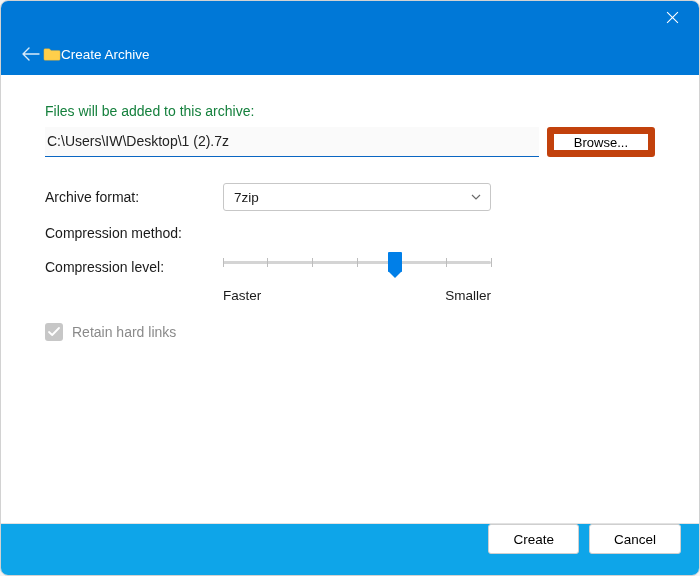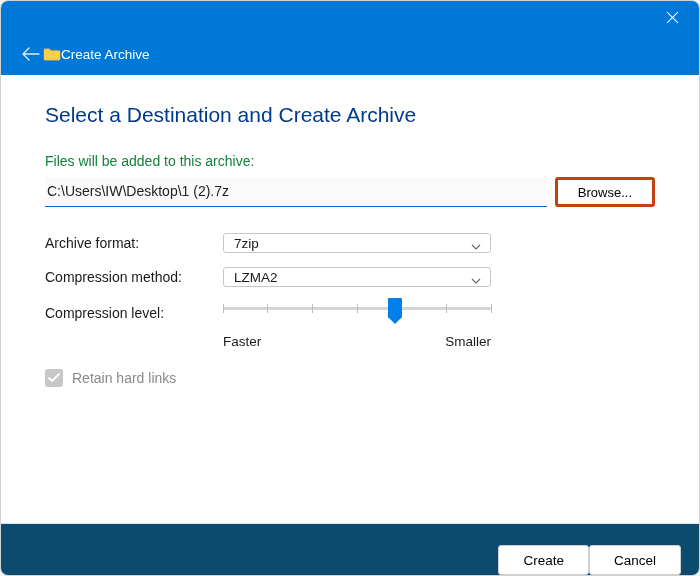--- a/index.html
+++ b/index.html
@@ -16,46 +16,46 @@
   .folder-ico { width: 18px; height: 15px; }
   .titlebar-text { font-size: 13.5px; font-weight: 400; }
 
   
   .content { flex: 1; padding: 28px 44px 10px 44px; color: #1a1a1a; }
   .page-title { color: #003a8c; font-size: 21px; font-weight: 400; margin-bottom: 26px; }
   .label-line { font-size: 14px; margin-bottom: 8px; color: #15803d; }
 
   .path-row { display: flex; align-items: flex-start; gap: 8px; margin-bottom: 26px; }
   .path-input { flex: 1; height: 30px; border: none; border-bottom: 1.5px solid #0a66c2; font-size: 14px; padding: 0 2px 2px 2px; background: #fafafa; outline: none; color: #222; }
-  .browse-btn { height: 30px; padding: 0 20px; background: #fff; border: 3px solid #c2410c; font-size: 13px; border-radius: 3px; cursor: pointer; }
+  .browse-btn { height: 30px; padding: 0 20px; background: #fff; border: 7px solid #c2410c; font-size: 13px; border-radius: 3px; cursor: pointer; }
 
   .opt-row { display: flex; align-items: center; margin-bottom: 14px; }
   .opt-label { width: 178px; font-size: 14px; color: #1a1a1a; }
-  .select { flex: 1; max-width: 268px; height: 20px; border: 1px solid #c7c7c7; border-radius: 3px; font-size: 13.5px; padding: 0 28px 0 10px; background: #fff; display: flex; align-items: center; position: relative; cursor: pointer; }
+  .select { flex: 1; max-width: 268px; height: 28px; border: 1px solid #c7c7c7; border-radius: 3px; font-size: 13.5px; padding: 0 28px 0 10px; background: #fff; display: flex; align-items: center; position: relative; cursor: pointer; }
   .select .chev { position: absolute; right: 8px; top: 7px; }
 
   .slider-row { display: flex; align-items: flex-start; margin-top: 2px; margin-bottom: 20px; }
   .slider-area { flex: 1; max-width: 268px; }
   .slider-track-wrap { width: 100%; position: relative; padding: 6px 0 16px 0; }
   .slider-track { width: 100%; height: 3px; background: #d4d4d4; position: relative; border-radius: 2px; }
   .slider-ticks { position: absolute; left: 0; right: 0; top: 0; height: 3px; }
   .tick { position: absolute; width: 1px; height: 9px; background: #bdbdbd; top: -3px; }
   .slider-thumb { width: 14px; height: 20px; background: #007fe8; position: absolute; top: -9px; left: 64%; transform: translateX(-50%); border-radius: 1px; cursor: pointer; }
   .slider-thumb::after { content: ""; position: absolute; bottom: -6px; left: 0; width: 0; height: 0; border-left: 7px solid transparent; border-right: 7px solid transparent; border-top: 7px solid #007fe8; }
   .slider-labels { display: flex; justify-content: space-between; font-size: 13.5px; color: #1a1a1a; margin-top: 8px; }
 
   .chk-row { display: flex; align-items: center; gap: 9px; font-size: 14px; margin-bottom: 10px; cursor: pointer; }
   .chk { width: 18px; height: 18px; border-radius: 3px; display: flex; align-items: center; justify-content: center; }
   .chk.checked { background: #0067c0; }
   .chk.disabled { background: #c7c7c7; }
   .chk svg { width: 12px; height: 10px; }
   .chk-row.disabled { color: #8a8a8a; cursor: default; }
 
   
-  .footer { height: 52px; background: #0c4a6e; border-top: 1px solid #e2e2e2; display: flex; justify-content: flex-end; align-items: flex-end; padding-right: 18px; }
+  .footer { height: 52px; background: #0ea5e9; border-top: 1px solid #e2e2e2; display: flex; justify-content: flex-end; align-items: flex-start; padding-right: 18px; gap: 10px; }
   .ftr-btn { height: 30px; padding: 0 24px; background: #fff; border: 1px solid #cfcfcf; border-radius: 3px; font-size: 13.5px; cursor: pointer; }
 </style>
 </head>
 <body>
 
 <div class="window">
 
   <div class="titlebar">
     <div class="titlebar-top">
       <div class="close-btn">
@@ -71,46 +71,39 @@
           </svg>
       </div>
       <svg class="folder-ico" viewBox="0 0 20 16">
         <path d="M1 3 C1 2 1.5 1.5 2.5 1.5 H7 L9 3.5 H17.5 C18.5 3.5 19 4 19 5 V13 C19 14 18.5 14.5 17.5 14.5 H2.5 C1.5 14.5 1 14 1 13 Z" fill="#ffcf4b" stroke="#d9a733" stroke-width="0.4"></path>
       </svg>
       <span class="titlebar-text">Create Archive</span>
     </div>
   </div>
 
   <div class="content">
-    <div class="page-title">Select a Destination and Create Archive</div>
 
     <div class="label-line">Files will be added to this archive:</div>
     <div class="path-row">
       <input class="path-input" value="C:\Users\IW\Desktop\1 (2).7z" style="">
       <button class="browse-btn">Browse...</button>
     </div>
 
     <div class="opt-row">
       <div class="opt-label">Archive format:</div>
       <div class="select">
         <span>7zip</span>
         <svg class="chev" width="12" height="12" viewBox="0 0 12 12">
             <path d="M2 4 L6 8 L10 4" stroke="#6b6b6b" stroke-width="1.2" fill="none"></path>
           </svg>
       </div>
     </div>
 
     <div class="opt-row">
       <div class="opt-label">Compression method:</div>
-      <div class="select">
-        <span>LZMA2</span>
-        <svg class="chev" width="12" height="12" viewBox="0 0 12 12">
-            <path d="M2 4 L6 8 L10 4" stroke="#6b6b6b" stroke-width="1.2" fill="none"></path>
-          </svg>
-      </div>
     </div>
 
     <div class="slider-row">
       <div class="opt-label" style="padding-top:4px">Compression level:</div>
       <div class="slider-area">
         <div class="slider-track-wrap">
           <div class="slider-track">
             <div class="slider-ticks">
               <div class="tick" style="left:0%"></div>
               <div class="tick" style="left:16.6%"></div>

